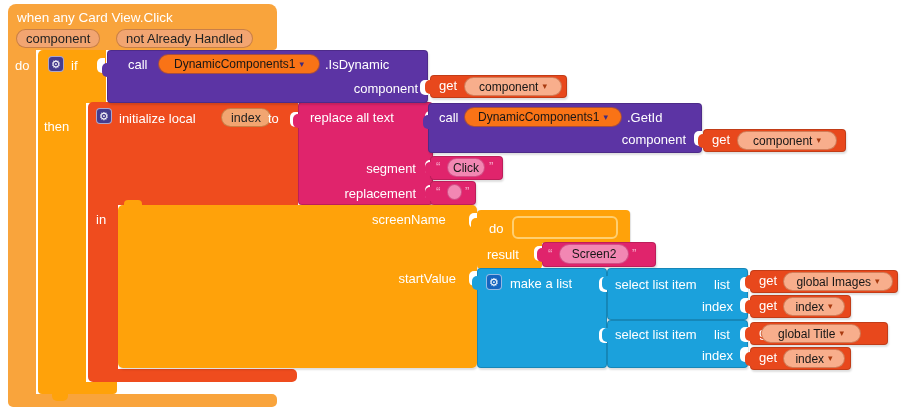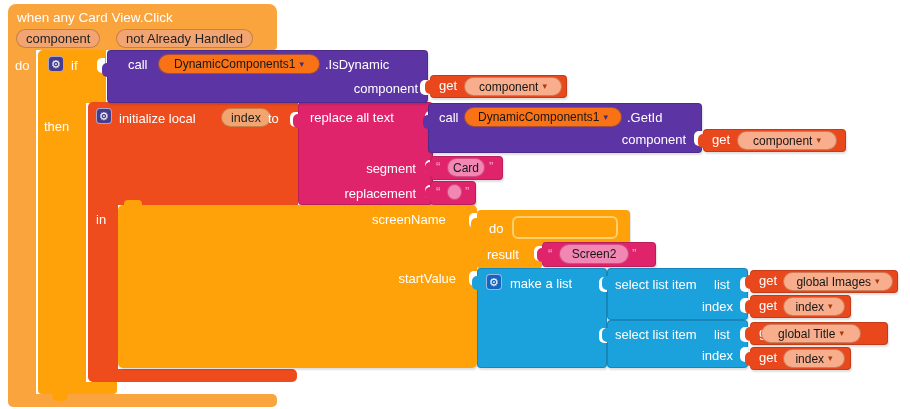--- a/index.html
+++ b/index.html
@@ -121,21 +121,21 @@
   <span class="lbl" style="left:712px;top:132px;">get</span>
   <span class="pill p-sal" style="left:737px;top:131px;width:100px;height:19px;">
     <span>component</span>
     <span class="tri tri-sal">▾</span>
   </span>
 
   <div class="blk c-txt" style="left:430px;top:156px;width:73px;height:24px;">
     <i class="plug" style="top:5px;"></i>
   </div>
   <span class="q" style="left:436px;top:160px;">“</span>
-  <span class="pill p-pnk" style="left:447px;top:158px;width:38px;height:19px;">Card</span>
+  <span class="pill p-pnk" style="left:447px;top:158px;width:38px;height:19px;">Click</span>
   <span class="q" style="left:489px;top:160px;">”</span>
 
   <div class="blk c-txt" style="left:430px;top:181px;width:46px;height:24px;">
     <i class="plug" style="top:5px;"></i>
   </div>
   <span class="q" style="left:436px;top:185px;">“</span>
   <span class="pill p-pnk" style="left:447px;top:184px;width:15px;height:16px;"></span>
   <span class="q" style="left:465px;top:185px;">”</span>
 
   <div class="part c-ctl" style="left:118px;top:205px;width:359px;height:163px;border-radius:5px;box-shadow:1px 2px 2px rgba(0,0,0,.13);"></div>

